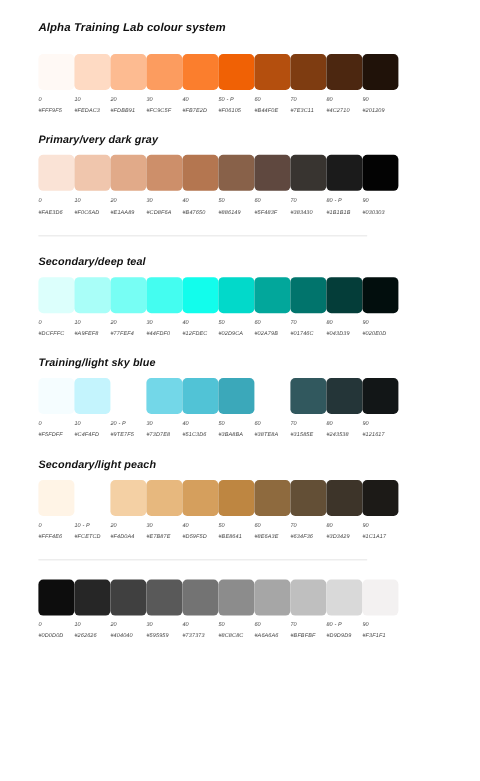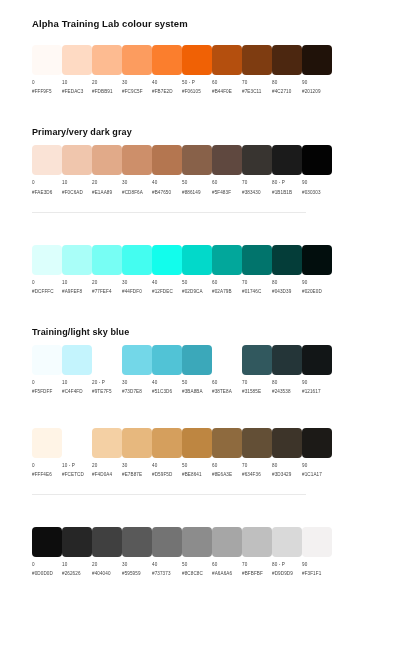--- a/index.html
+++ b/index.html
@@ -14,30 +14,31 @@
     font-family: "Liberation Sans", sans-serif;
     color: #111111;
     overflow: hidden;
   }
   .page {
     width: 338px;
     height: 651px;
     box-sizing: border-box;
     padding: 14px 16px 0 16px;
     background: #ffffff;
+    font-style: italic;
   }
   .page-title {
     font-size: 9.5px;
     font-weight: bold;
     letter-spacing: 0.1px;
     color: #111111;
     margin: 4px 0 0 16px;
   }
   .group {
-    margin-top: 32px;
+    margin-top: 16px;
   }
   .group.first {
     margin-top: 16px;
   }
   .group-title {
     font-size: 9px;
     font-weight: bold;
     letter-spacing: 0.1px;
     color: #111111;
     margin: 0 0 8px 16px;
@@ -237,20 +238,21 @@
             <div class="chip" style="background: rgb(3, 3, 3);"></div>
             <div class="labels">
               <span class="step">90</span>
               <span class="hex">#030303</span>
             </div>
           </div>
         </div>
       </div>
       <div class="divider"></div>
       <div class="group">
+        <div class="group-title">Secondary/deep teal</div>
         <div class="swatch-row">
           <div class="swatch-cell">
             <div class="chip" style="background: rgb(220, 255, 252);"></div>
             <div class="labels">
               <span class="step">0</span>
               <span class="hex">#DCFFFC</span>
             </div>
           </div>
           <div class="swatch-cell">
             <div class="chip" style="background: rgb(169, 254, 248);"></div>
@@ -386,20 +388,21 @@
           <div class="swatch-cell">
             <div class="chip" style="background: rgb(18, 22, 23);"></div>
             <div class="labels">
               <span class="step">90</span>
               <span class="hex">#121617</span>
             </div>
           </div>
         </div>
       </div>
       <div class="group">
+        <div class="group-title">Secondary/light peach</div>
         <div class="swatch-row">
           <div class="swatch-cell">
             <div class="chip" style="background: rgb(255, 244, 230);"></div>
             <div class="labels">
               <span class="step">0</span>
               <span class="hex">#FFF4E6</span>
             </div>
           </div>
           <div class="swatch-cell">
             <div class="chip"></div>

